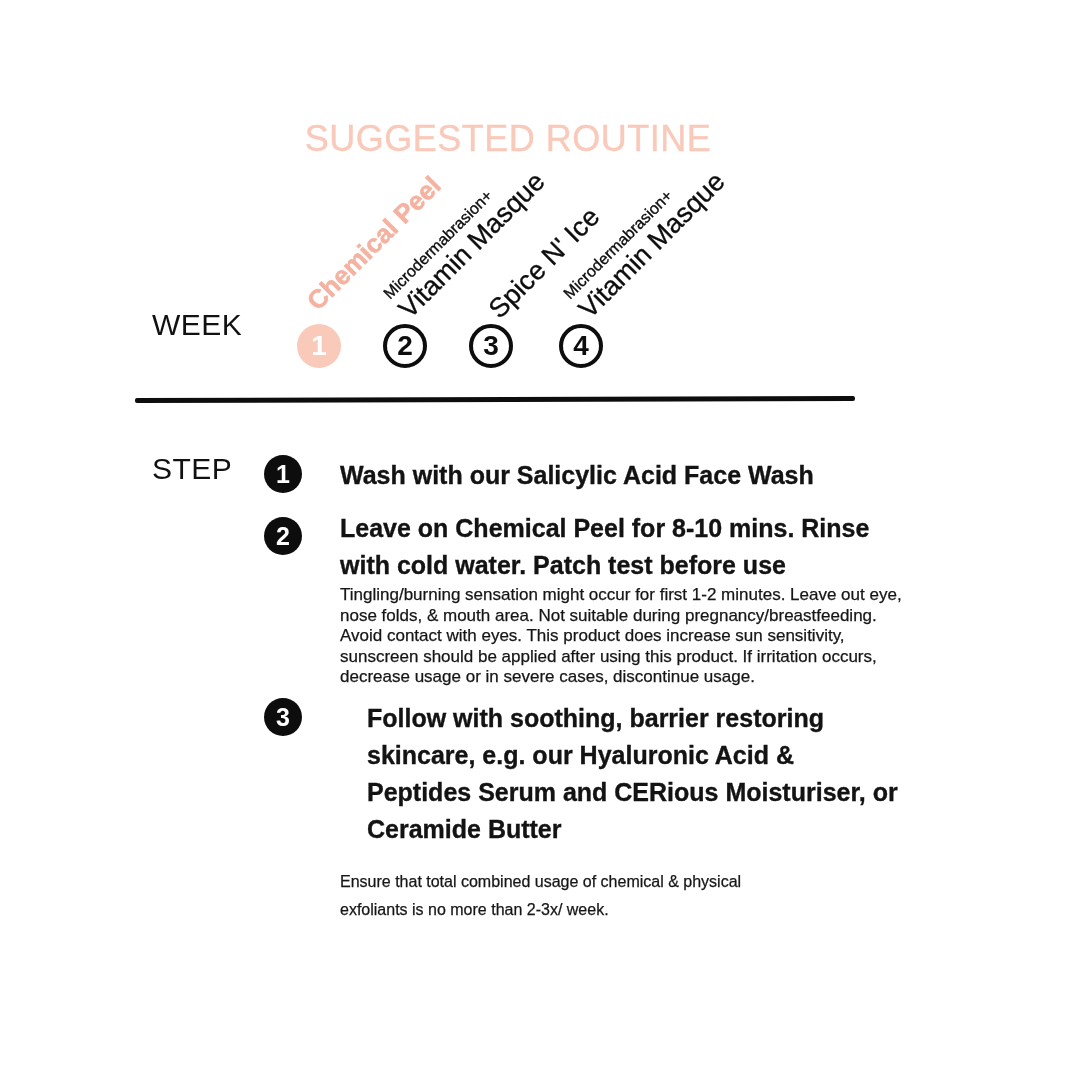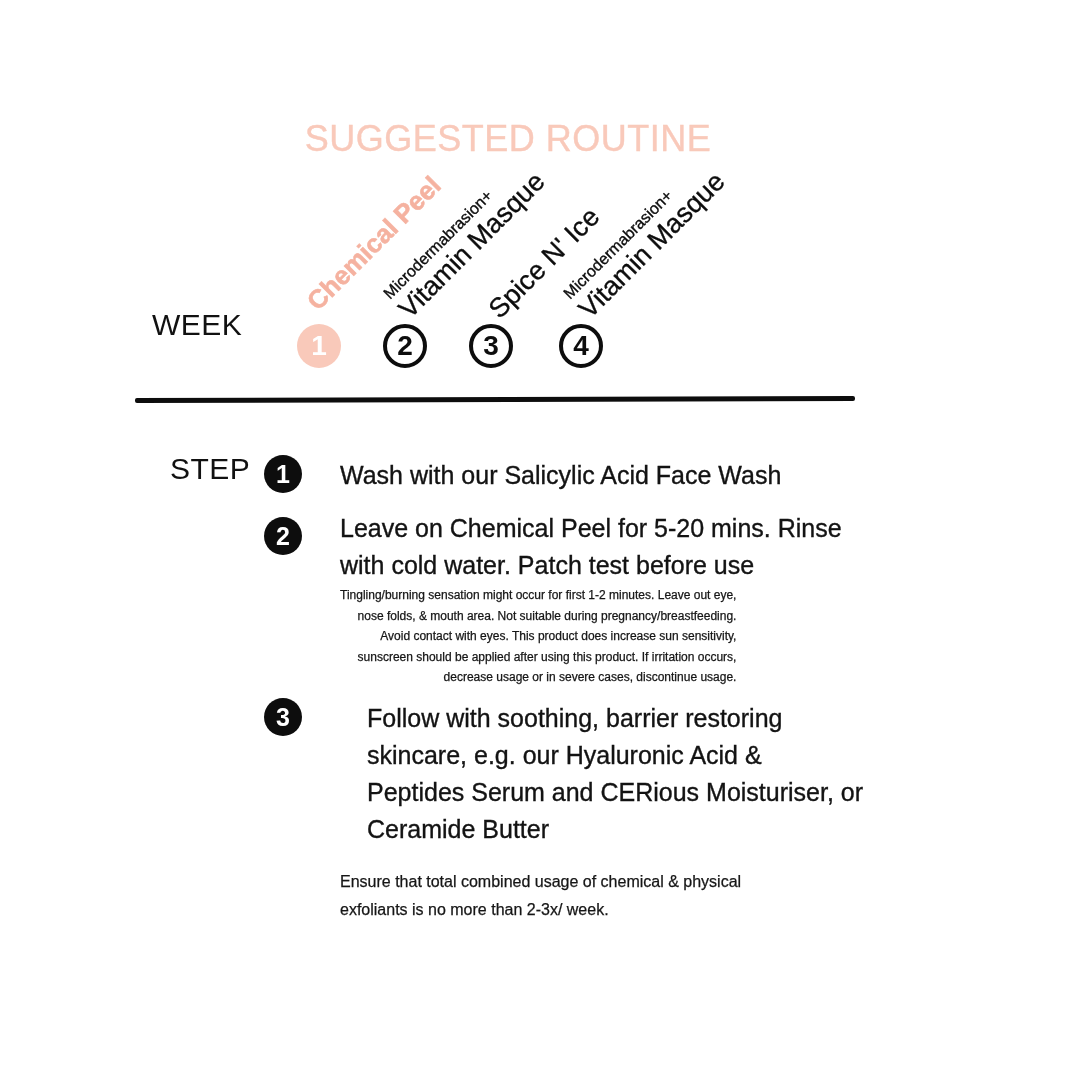--- a/index.html
+++ b/index.html
@@ -28,21 +28,21 @@
   .diag .small{font-size:16px;line-height:18px;font-weight:500;}
   .diag .big{font-size:27px;line-height:30px;font-weight:500;}
   .diag-1{left:322px;top:286px;color:var(--pink-text);font-weight:700;
           font-size:26px;line-height:30px;-webkit-text-stroke:.6px var(--pink-text);}
   .diag-2{left:414px;top:276px;}
   .diag-3{left:504px;top:294px;}
   .diag-4{left:594px;top:276px;}
   
   .row-label{position:absolute;left:152px;font-size:30px;letter-spacing:.5px;color:#111;}
   .week-label{top:308px;}
-  .step-label{top:452px;margin-left:18px;}
+  .step-label{top:452px;}
   .wcircle{
     position:absolute;width:44px;height:44px;border-radius:50%;
     display:flex;align-items:center;justify-content:center;
     font-size:28px;font-weight:600;top:324px;
   }
   .wcircle.outline{border:4px solid var(--ink);background:#fff;color:var(--ink);}
   .wcircle.pinkfill{background:var(--pink-light);color:#ffffff;font-weight:700;border:none;}
   .c1{left:297px;}
   .c2{left:383px;}
   .c3{left:469px;}
@@ -53,31 +53,31 @@
   
   .scircle{
     position:absolute;left:264px;width:38px;height:38px;border-radius:50%;
     background:var(--ink);color:#ffffff;display:flex;align-items:center;justify-content:center;
     font-size:25px;font-weight:700;
   }
   .s1{top:455px;}
   .s2{top:517px;}
   .s3{top:698px;}
   .step-text{
-    position:absolute;left:340px;color:#131313;font-weight:400;
+    position:absolute;left:340px;color:#131313;font-weight:700;
     white-space:pre-line;-webkit-text-stroke:.35px #131313;
   }
   .t1{top:458px;font-size:25px;line-height:34px;}
   .t2{top:510px;font-size:25px;line-height:37px;}
   .t3{top:700px;font-size:25px;line-height:37px;margin-left:27px;}
   .note{
     position:absolute;left:340px;color:#161616;font-weight:500;
     white-space:pre-line;-webkit-text-stroke:.25px #161616;
   }
-  .n2{top:585px;font-size:12px;line-height:20.6px;text-align:right;}
+  .n2{top:585px;font-size:17px;line-height:20.6px;}
   .n3{top:868px;font-size:16px;line-height:28px;}
 </style>
 </head>
 <body>
 
 <div class="canvas">
 
   <div class="title">SUGGESTED ROUTINE</div>
 
   <div class="diag diag-1">
@@ -102,21 +102,21 @@
   <div class="wcircle outline c4">4</div>
 
   <div class="divider"></div>
 
   <div class="row-label step-label">STEP</div>
 
   <div class="scircle s1">1</div>
   <div class="step-text t1">Wash with our Salicylic Acid Face Wash</div>
 
   <div class="scircle s2">2</div>
-  <div class="step-text t2">Leave on Chemical Peel for 5-20 mins. Rinse
+  <div class="step-text t2">Leave on Chemical Peel for 8-10 mins. Rinse
 with cold water. Patch test before use</div>
   <div class="note n2">Tingling/burning sensation might occur for first 1-2 minutes. Leave out eye,
 nose folds, &amp; mouth area. Not suitable during pregnancy/breastfeeding.
 Avoid contact with eyes. This product does increase sun sensitivity,
 sunscreen should be applied after using this product. If irritation occurs,
 decrease usage or in severe cases, discontinue usage.</div>
 
   <div class="scircle s3">3</div>
   <div class="step-text t3">Follow with soothing, barrier restoring
 skincare, e.g. our Hyaluronic Acid &amp;

